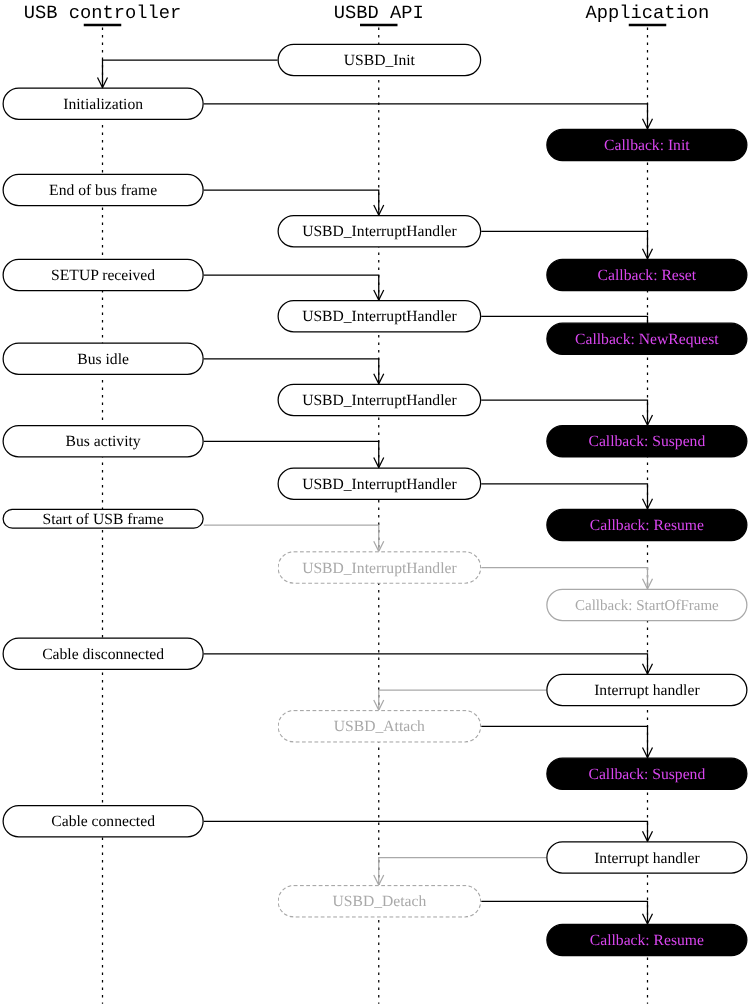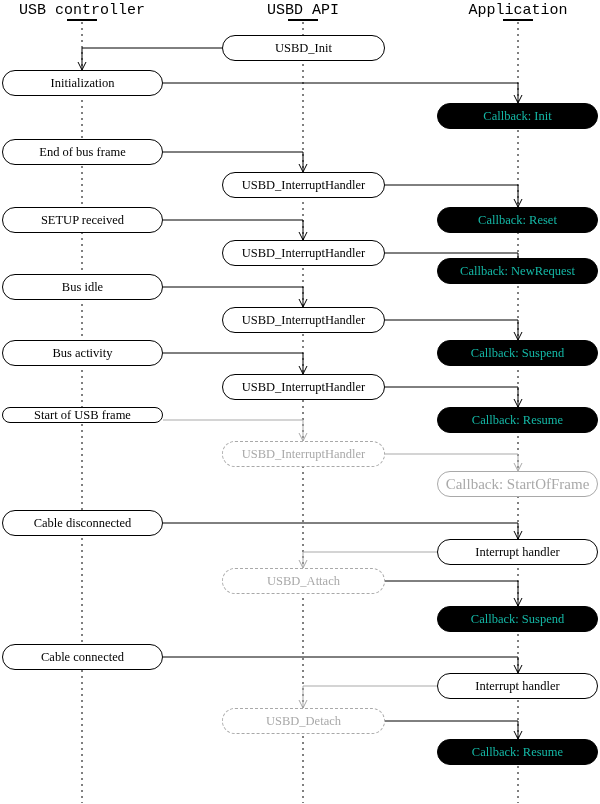--- a/index.html
+++ b/index.html
@@ -36,21 +36,21 @@
     border-radius: 13px;
     display: flex;
     align-items: center;
     justify-content: center;
     font-size: 12.5px;
     white-space: nowrap;
     line-height: 1;
     font-family: Liberation Serif, serif;
   }
   .pill.white        { background: #ffffff; border: 1px solid #000000; color: #000000; }
-  .pill.black        { background: #000000; border: 1px solid #000000; color: #14b8a6; }
+  .pill.black        { background: #000000; border: 1px solid #000000; color: #d946ef; }
   .pill.gray-dotted  { background: #ffffff; border: 1px dashed #a9a9a9; color: #a9a9a9; }
   .pill.gray-outline { background: #ffffff; border: 1px solid #a9a9a9; color: #a9a9a9; }
 </style>
 </head>
 <body>
 
 <div class="stage">
   <svg id="wires" class="wires" width="600" height="804" viewBox="0 0 600 804">
       <line x1="82" y1="22" x2="82" y2="803" stroke="#000000" stroke-width="1" stroke-dasharray="2 4"></line>
       <line x1="303" y1="22" x2="303" y2="803" stroke="#000000" stroke-width="1" stroke-dasharray="2 4"></line>
@@ -112,21 +112,21 @@
       <div class="pill white" style="left: 222px; top: 240px; width: 163px; height: 26px;">USBD_InterruptHandler</div>
       <div class="pill black" style="left: 437px; top: 258px; width: 161px; height: 26px;">Callback: NewRequest</div>
       <div class="pill white" style="left: 2px; top: 274px; width: 161px; height: 26px;">Bus idle</div>
       <div class="pill white" style="left: 222px; top: 307px; width: 163px; height: 26px;">USBD_InterruptHandler</div>
       <div class="pill black" style="left: 437px; top: 340px; width: 161px; height: 26px;">Callback: Suspend</div>
       <div class="pill white" style="left: 2px; top: 340px; width: 161px; height: 26px;">Bus activity</div>
       <div class="pill white" style="left: 222px; top: 374px; width: 163px; height: 26px;">USBD_InterruptHandler</div>
       <div class="pill black" style="left: 437px; top: 407px; width: 161px; height: 26px;">Callback: Resume</div>
       <div class="pill white" style="left: 2px; top: 407px; width: 161px; height: 16px;">Start of USB frame</div>
       <div class="pill gray-dotted" style="left: 222px; top: 441px; width: 163px; height: 26px;">USBD_InterruptHandler</div>
-      <div class="pill gray-outline" style="left: 437px; top: 471px; width: 161px; height: 26px; font-size: 15px;">Callback: StartOfFrame</div>
+      <div class="pill gray-outline" style="left: 437px; top: 471px; width: 161px; height: 26px; font-size: 12px;">Callback: StartOfFrame</div>
       <div class="pill white" style="left: 2px; top: 510px; width: 161px; height: 26px;">Cable disconnected</div>
       <div class="pill white" style="left: 437px; top: 539px; width: 161px; height: 26px;">Interrupt handler</div>
       <div class="pill gray-dotted" style="left: 222px; top: 568px; width: 163px; height: 26px; text-align: right;">USBD_Attach</div>
       <div class="pill black" style="left: 437px; top: 606px; width: 161px; height: 26px;">Callback: Suspend</div>
       <div class="pill white" style="left: 2px; top: 644px; width: 161px; height: 26px;">Cable connected</div>
       <div class="pill white" style="left: 437px; top: 673px; width: 161px; height: 26px;">Interrupt handler</div>
       <div class="pill gray-dotted" style="left: 222px; top: 708px; width: 163px; height: 26px;">USBD_Detach</div>
       <div class="pill black" style="left: 437px; top: 739px; width: 161px; height: 26px;">Callback: Resume</div>
     </div>
 </div>

